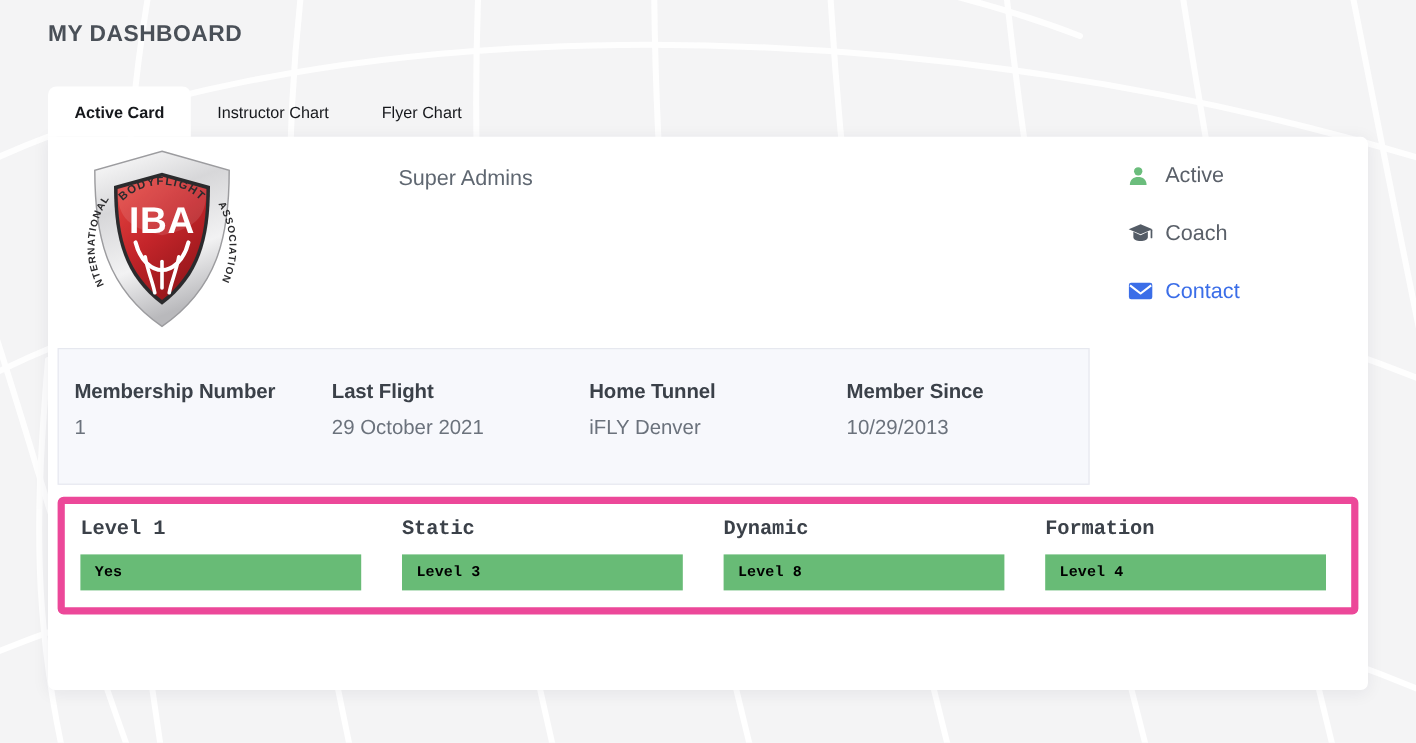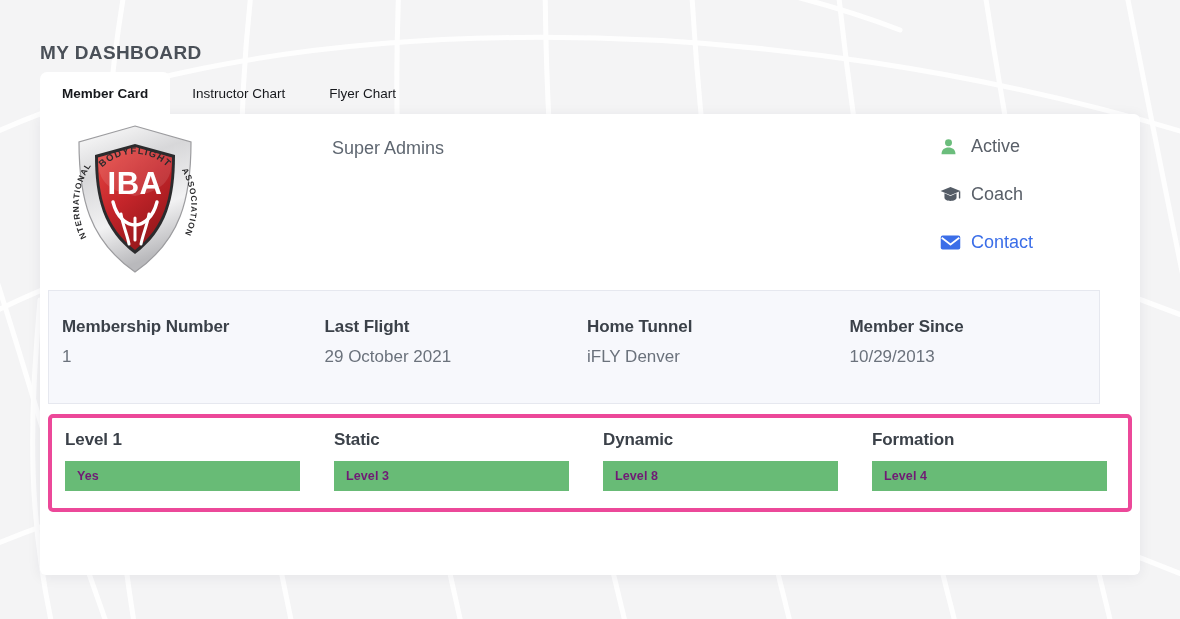--- a/index.html
+++ b/index.html
@@ -23,21 +23,21 @@
     width: 1180px;
     height: 619px;
     z-index: 0;
     pointer-events: none;
   }
 
   
   #page-title {
     position: absolute;
     left: 40px;
-    top: 42px;
+    top: 18px;
     font-size: 19px;
     font-weight: bold;
     letter-spacing: 0.4px;
     color: #4a5058;
     z-index: 3;
   }
 
   
   #tab-bar {
     position: absolute;
@@ -133,21 +133,21 @@
     align-items: center;
     justify-content: flex-start;
   }
   .status-row.link { color: #3b6ee8; cursor: pointer; }
 
   
   #info-strip {
     position: absolute;
     left: 8px;
     top: 176px;
-    width: 1052px;
+    width: 860px;
     height: 114px;
     background: #f7f8fc;
     border: 1px solid #e6e8ef;
     display: flex;
   }
   .info-cell {
     flex: 1 1 0;
     padding: 26px 0 0 13px;
   }
   .info-cell:nth-child(1) { padding-left: 13px; }
@@ -164,24 +164,25 @@
   }
 
   
   #skills-panel {
     position: absolute;
     left: 8px;
     top: 300px;
     width: 1084px;
     height: 98px;
     background: #ffffff;
-    border: 4px solid #ec4899;
+    border: 6px solid #ec4899;
     border-radius: 5px;
     display: flex;
     padding: 0;
+    font-family: Liberation Mono, monospace;
   }
   .skill-cell {
     flex: 1 1 0;
     padding: 12px 21px 0 13px;
   }
   .skill-label {
     font-size: 17px;
     font-weight: bold;
     color: #3b4149;
     letter-spacing: -0.1px;
@@ -190,21 +191,21 @@
     margin-top: 11px;
     height: 30px;
     background: #68bb76;
     display: flex;
     align-items: center;
     padding-left: 12px;
   }
   .skill-bar-text {
     font-size: 12.5px;
     font-weight: bold;
-    color: #701a75;
+    color: #000000;
     letter-spacing: 0.1px;
   }
 </style>
 </head>
 <body>
 
 <svg id="bg-pattern" viewBox="0 0 1180 619" preserveAspectRatio="none" aria-hidden="true">
   <rect x="0" y="0" width="1180" height="619" fill="#f4f4f5"></rect>
   <g stroke="#ffffff" stroke-width="5" fill="none" opacity="0.95" stroke-linecap="round">
 
@@ -224,21 +225,21 @@
 
     <path d="M 40 300 C 30 420 25 520 60 660"></path>
     <path d="M -10 260 C 30 380 60 500 120 660"></path>
   </g>
 </svg>
 
 <div id="page-title">MY DASHBOARD</div>
 
 <div id="tab-bar">
   <div class="tab active">
-    <span>Member Card</span>
+    <span>Active Card</span>
   </div>
   <div class="tab">
     <span>Instructor Chart</span>
   </div>
   <div class="tab">
     <span>Flyer Chart</span>
   </div>
 </div>
 
 <div id="member-card">

